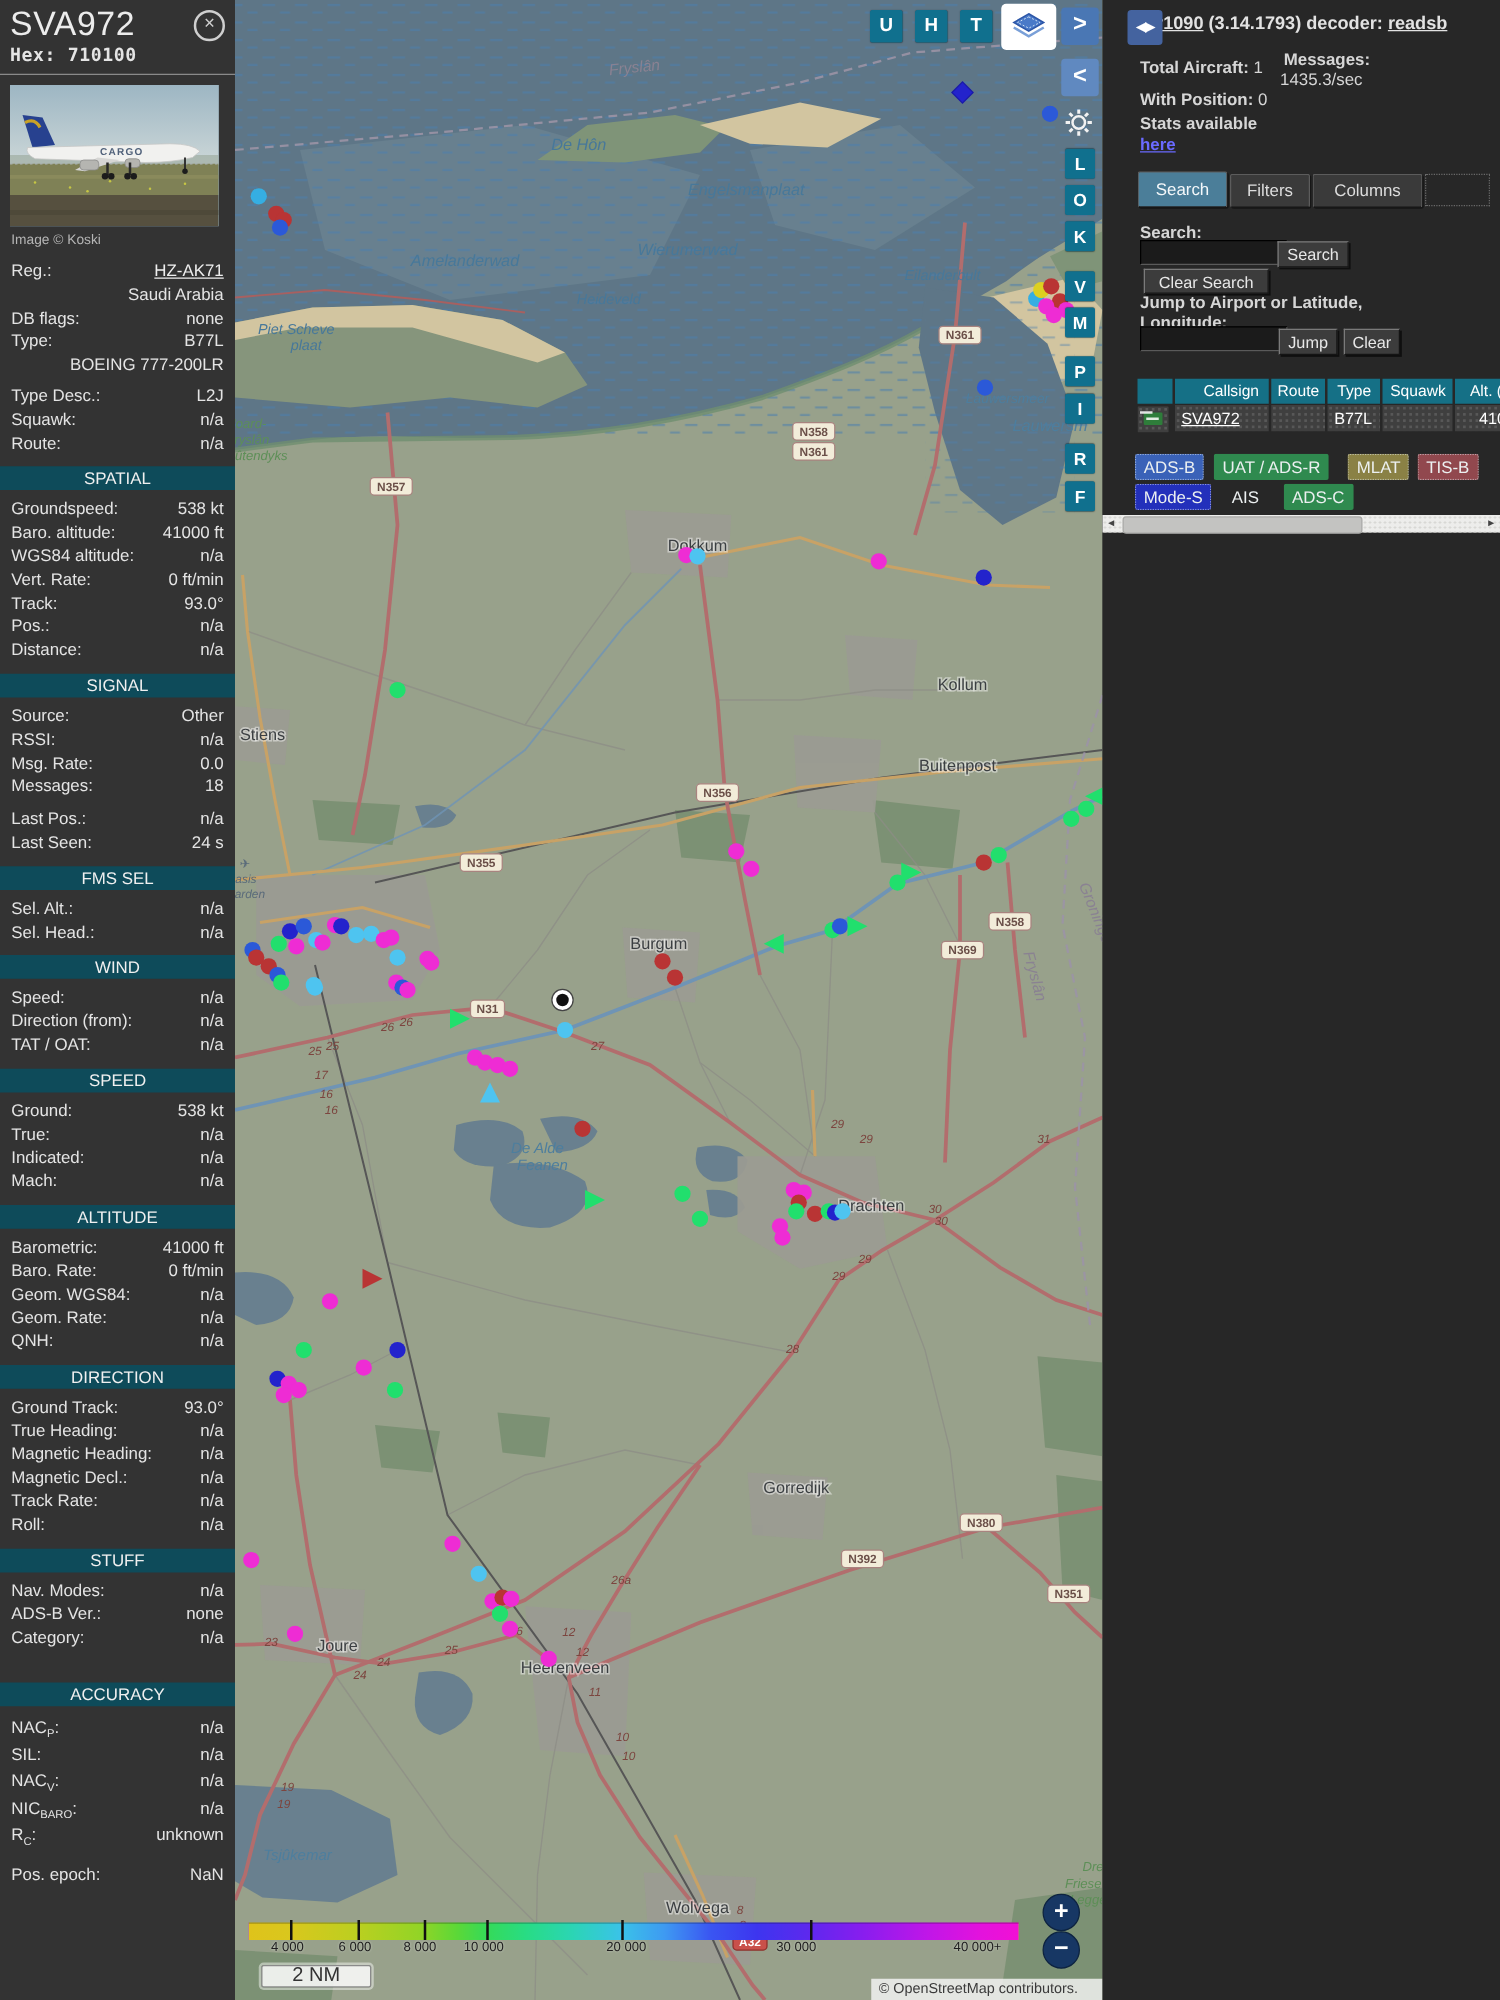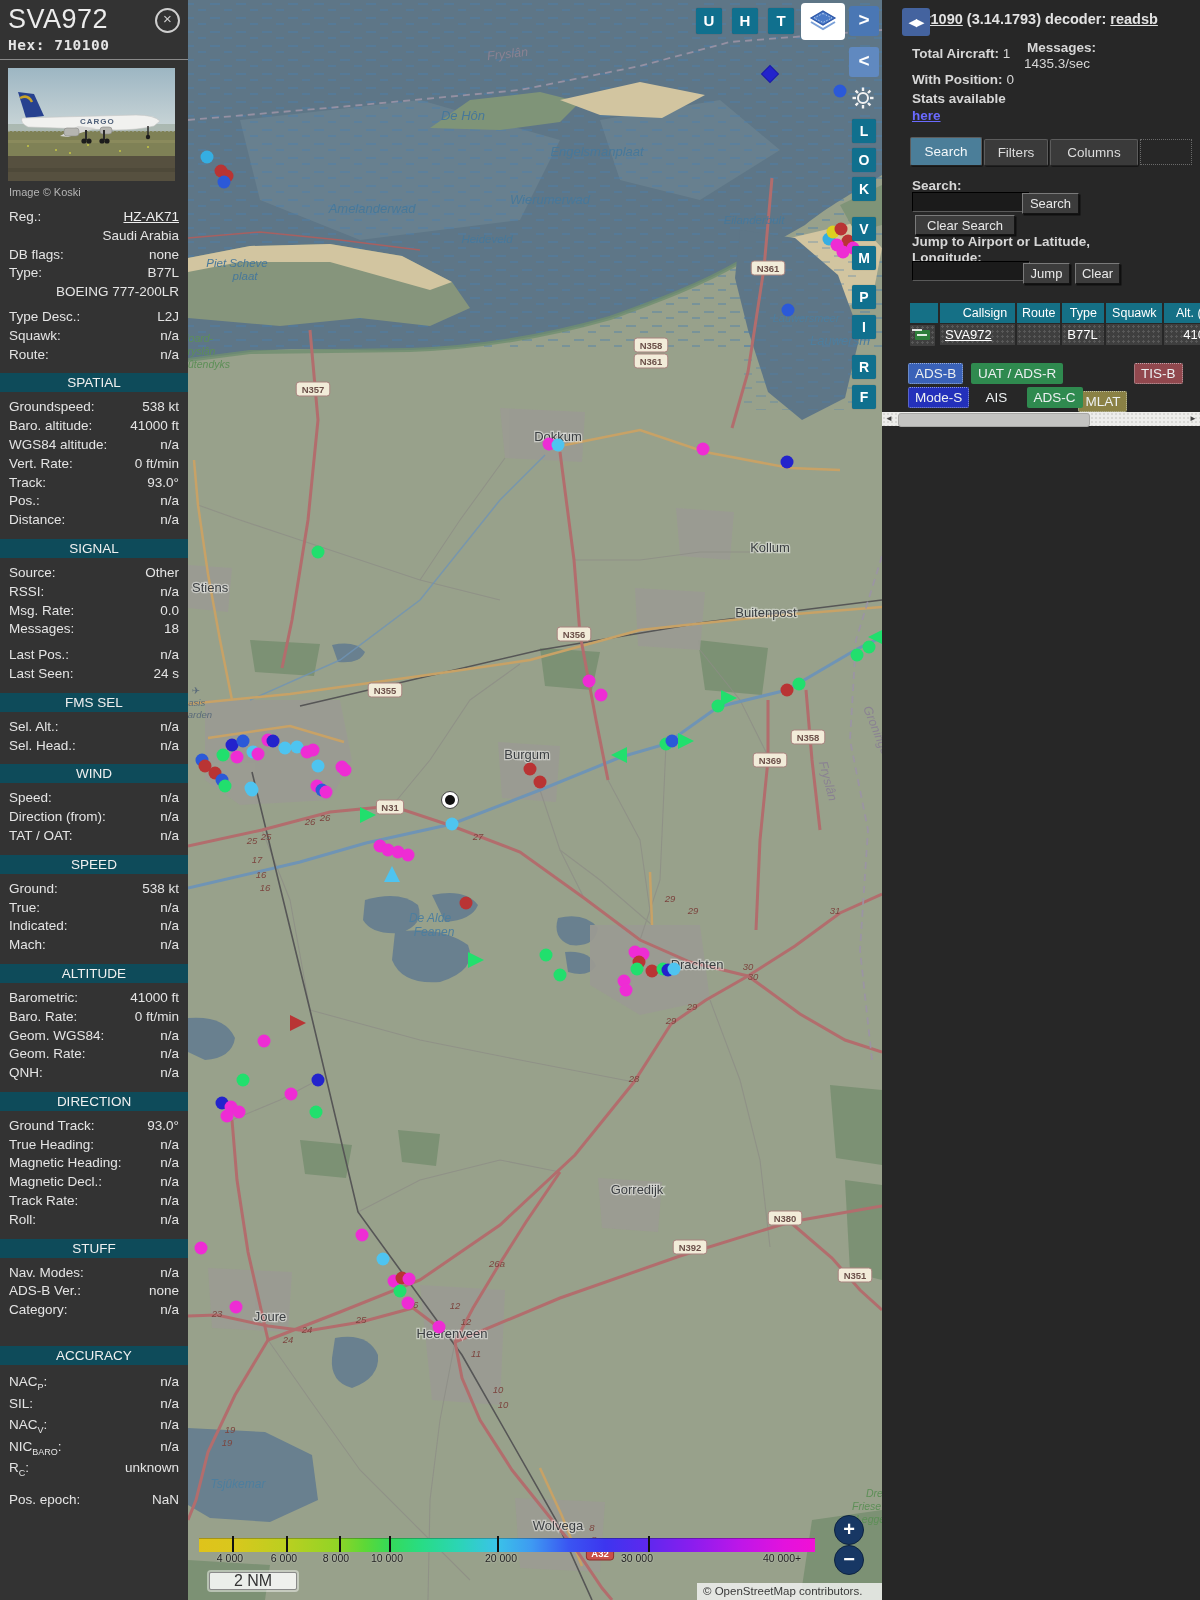--- a/index.html
+++ b/index.html
@@ -793,21 +793,21 @@
             <td class="">B77L</td>
             <td class=""></td>
             <td class="alt" style="text-align: right;">41000</td>
           </tr>
         </tbody>
     </table>
 
     <div id="type-legend">
         <div class="tl-btn tl-dotted" style="top: 363px; left: 26px; background: rgb(58, 98, 184);">ADS-B</div>
         <div class="tl-btn tl-plain" style="top: 363px; left: 89px; background: rgb(47, 138, 79);">UAT / ADS-R</div>
-        <div class="tl-btn tl-dotted" style="top: 363px; left: 196.4px; background: rgb(138, 129, 69); margin-top: 28px;">MLAT</div>
+        <div class="tl-btn tl-dotted" style="top: 363px; left: 196.4px; background: rgb(138, 129, 69);">MLAT</div>
         <div class="tl-btn tl-dotted" style="top: 363px; left: 252px; background: rgb(145, 72, 78);">TIS-B</div>
         <div class="tl-btn tl-dotted" style="top: 387px; left: 26px; background: rgb(35, 48, 187);">Mode-S</div>
         <div class="tl-btn tl-plain" style="top: 387px; left: 96.4px;">AIS</div>
         <div class="tl-btn tl-plain" style="top: 387px; left: 144.6px; background: rgb(47, 138, 79);">ADS-C</div>
       </div>
 
     <div id="h-scroll">
       <div class="h-arr" style="left:3px;">◄</div>
       <div id="h-thumb"></div>
       <div class="h-arr" style="right:3px;">►</div>

